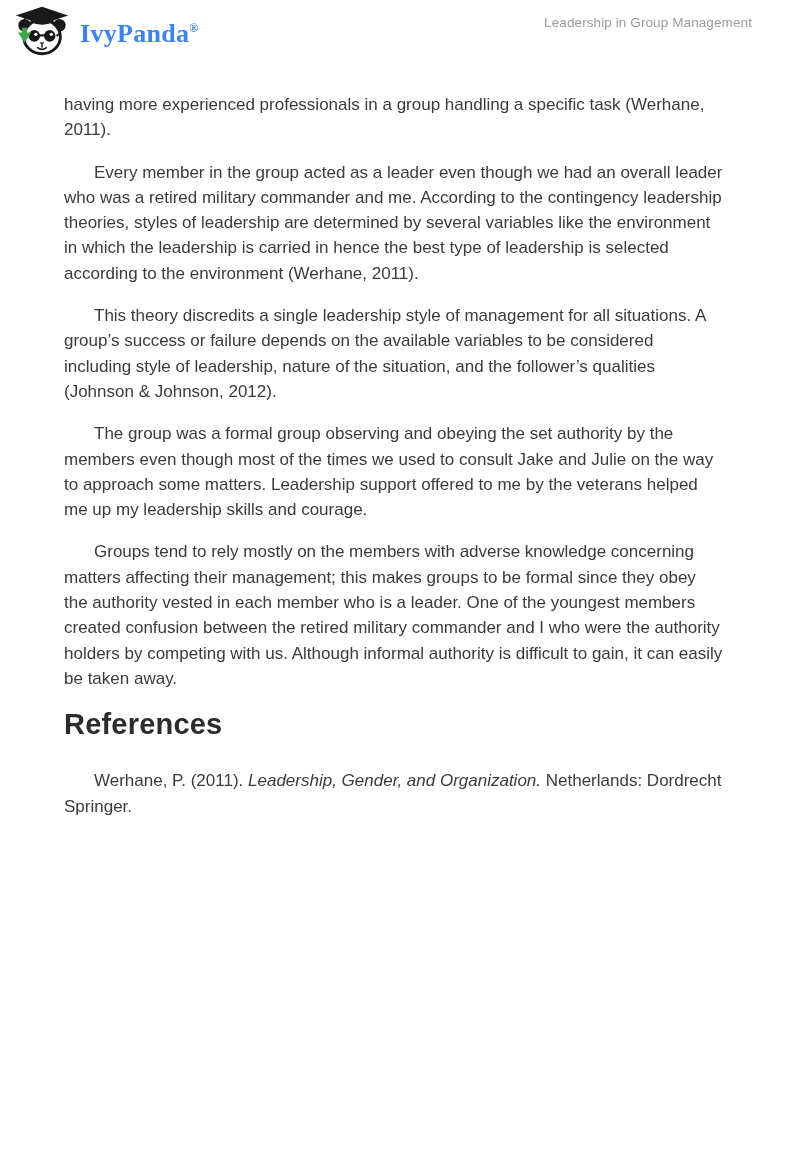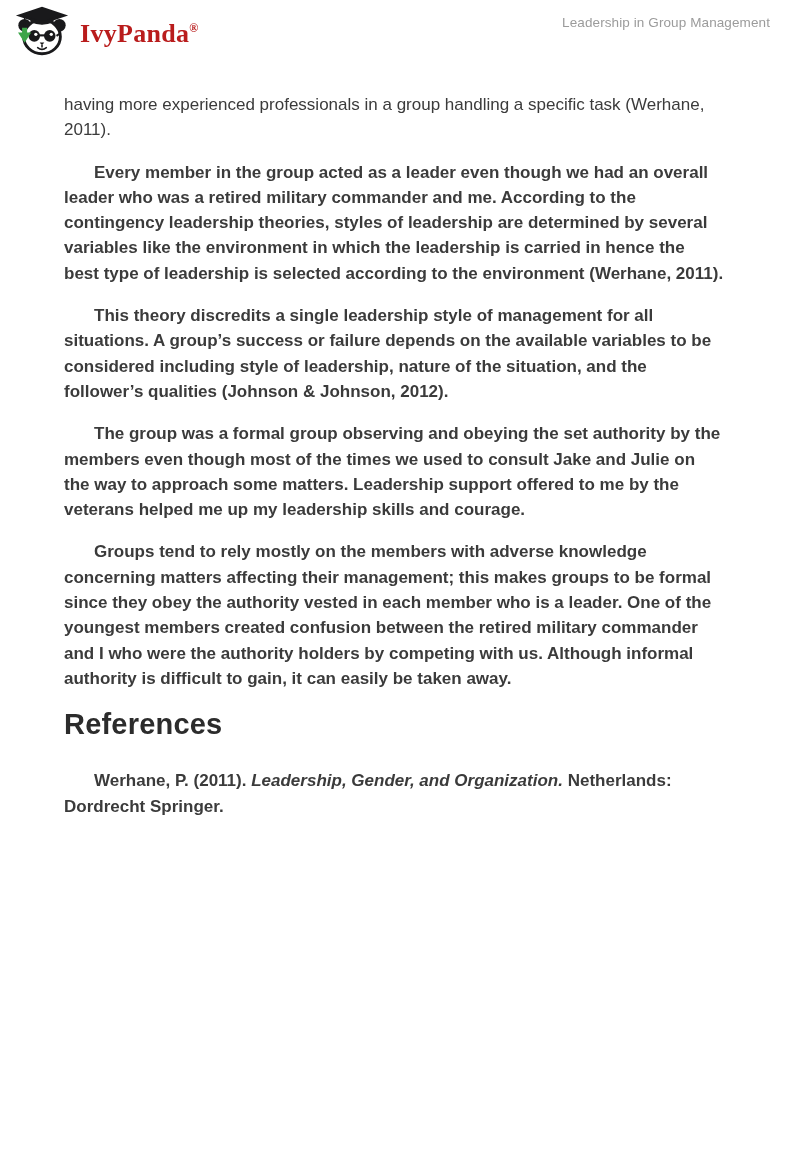--- a/index.html
+++ b/index.html
@@ -12,36 +12,36 @@
     overflow: hidden;
     font-family: "Liberation Sans", "DejaVu Sans", sans-serif;
   }
 
   
   .header { position: relative; height: 64px; }
   .logo { position: absolute; left: 13px; top: 6px; width: 58px; height: 52px; }
   .brand {
     position: absolute; left: 80px; top: 19px;
     font-family: "Liberation Serif", "DejaVu Serif", serif;
-    font-weight: 700; font-size: 26px; color: #b91c1c;
+    font-weight: 700; font-size: 26px; color: #3b82f6;
     letter-spacing: 0.3px; white-space: nowrap;
   }
   .brand sup { font-size: 12px; vertical-align: 10px; font-weight: 700; }
   .doc-title {
-    position: absolute; right: 30px; top: 15px;
+    position: absolute; right: 48px; top: 15px;
     font-size: 13.5px; color: #9b9b9b; letter-spacing: 0.1px;
   }
 
   
   .content { padding: 12px 76px 0 64px; }
   .content p {
     font-size: 17px; line-height: 25.3px; color: #3b3b3b;
     margin: 16px 0 17px 0;
   }
-  .content p.indent { text-indent: 30px; font-weight: bold; }
+  .content p.indent { text-indent: 30px; }
   .references-heading {
     font-family: "Liberation Sans", "DejaVu Sans", sans-serif;
     font-weight: 700; font-size: 29px; color: #2c2c2c;
     margin: 8px 0 27px 0; letter-spacing: 0.2px;
   }
   .content p i { font-style: italic; }
 
   
   .footer-url {
     position: absolute; right: 28px; top: 1124px;

